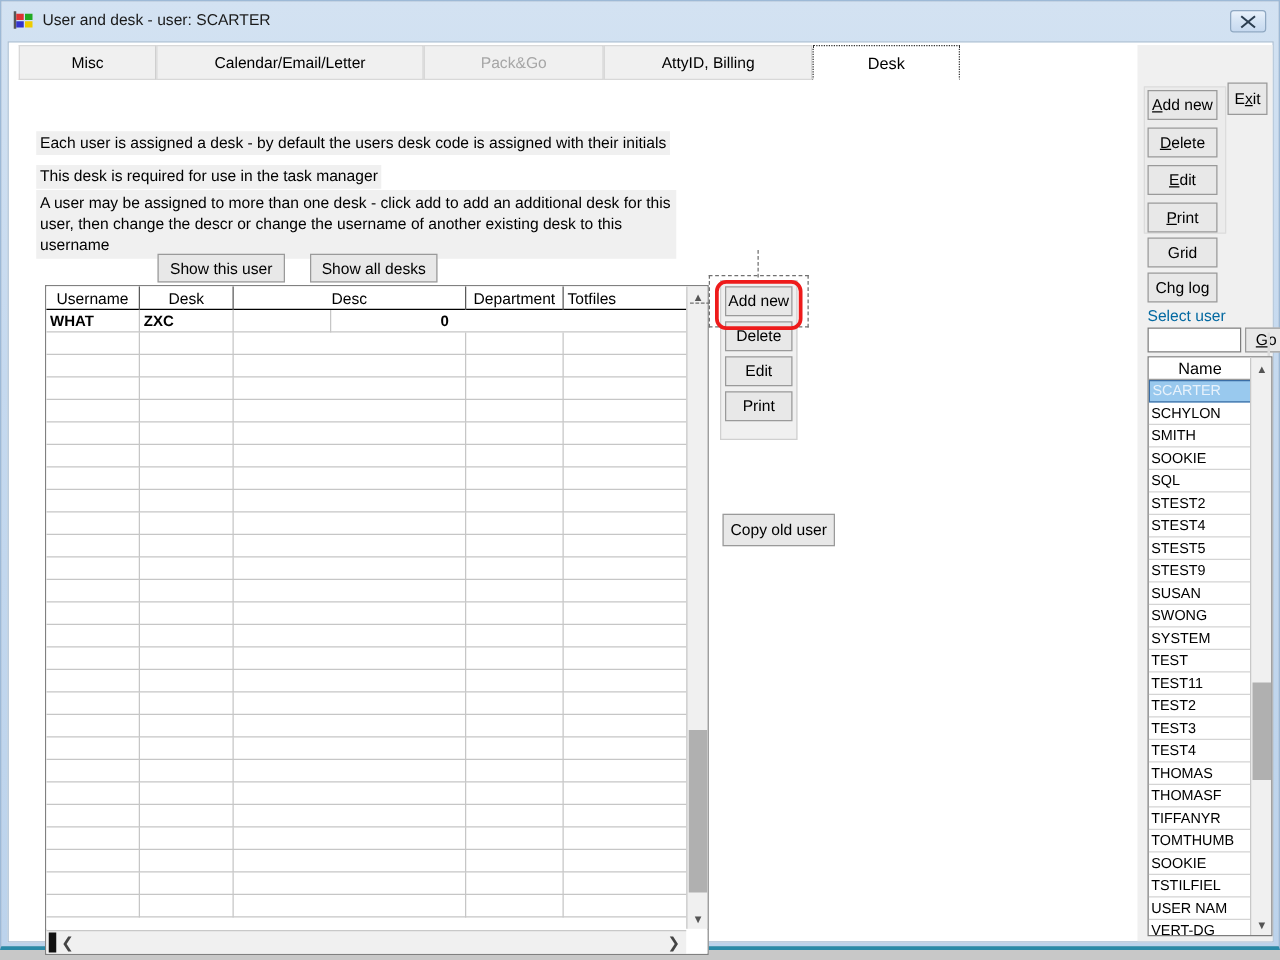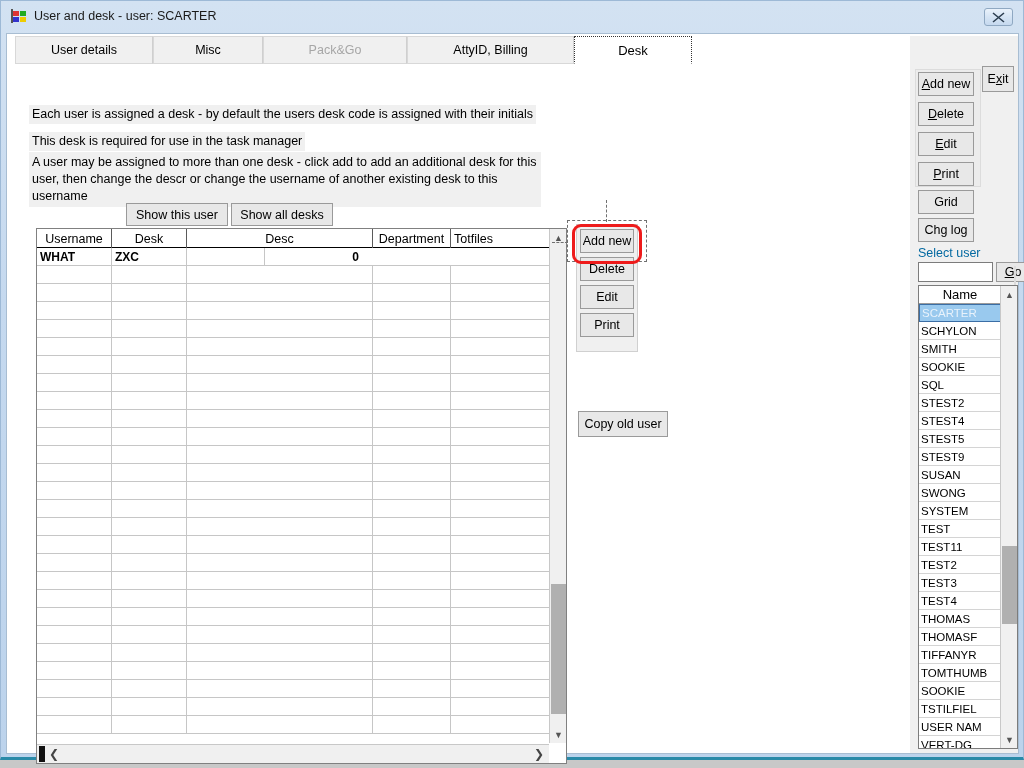--- a/index.html
+++ b/index.html
@@ -112,21 +112,21 @@
     font-size: 12.5px;
     color: #000;
     display: flex; align-items: center; justify-content: center;
     cursor: pointer;
     font-family: "Liberation Sans", sans-serif;
     white-space: nowrap;
   }
   .btn u { text-decoration: underline; }
 
   #btn-show-this { position: absolute; left: 119px; top: 169px; width: 102px; height: 23px; }
-  #btn-show-all  { position: absolute; left: 224px; top: 169px; width: 102px; height: 23px; }
+  #btn-show-all  { position: absolute; left: 241px; top: 169px; width: 102px; height: 23px; }
 
   
   #grid-wrap {
     position: absolute;
     left: 29px; top: 194px;
     width: 531px; height: 536px;
     border: 1px solid #808080;
     background: #fff;
     overflow: hidden;
   }
@@ -362,22 +362,22 @@
 
   <div id="close-btn">
     <svg width="13" height="11" viewBox="0 0 13 11">
       <path d="M1,1 L12,10 M12,1 L1,10" stroke="#2c3e50" stroke-width="1.6" fill="none"></path>
     </svg>
   </div>
 
   <div id="client">
 
     <div id="tabstrip">
-        <div class="tab" style="width: 138px;">User details</div>
         <div class="tab" style="width: 110px;">Misc</div>
+        <div class="tab" style="width: 214px;">Calendar/Email/Letter</div>
         <div class="tab disabled" style="width: 144px;">Pack&amp;Go</div>
         <div class="tab" style="width: 167px;">AttyID, Billing</div>
         <div class="tab active" style="width: 118px;">Desk</div>
       </div>
 
     <div class="note" id="note1">Each user is assigned a desk - by default the users desk code is assigned with their initials</div>
     <div class="note" id="note2">This desk is required for use in the task manager</div>
     <div class="note" id="note3">A user may be assigned to more than one desk - click add to add an additional desk for this user, then change the descr or change the username of another existing desk to this username</div>
 
     <div class="btn" id="btn-show-this">Show this user</div>

